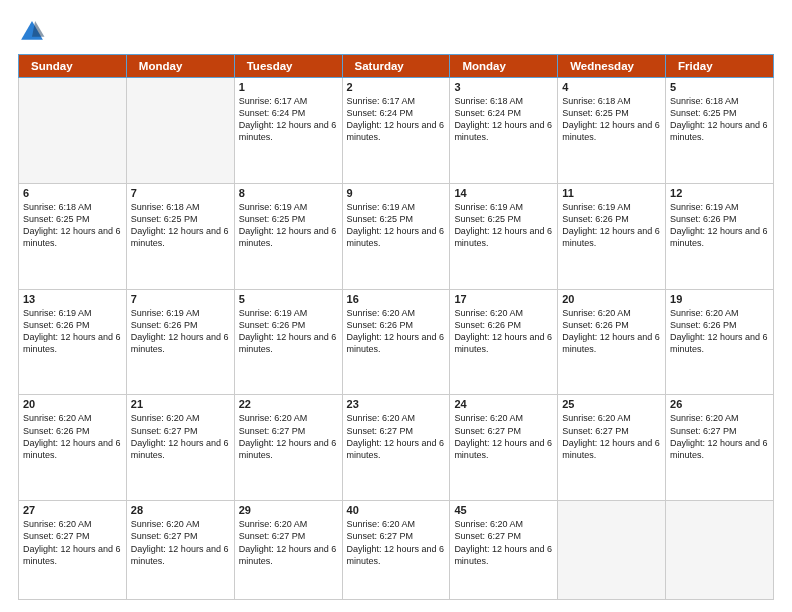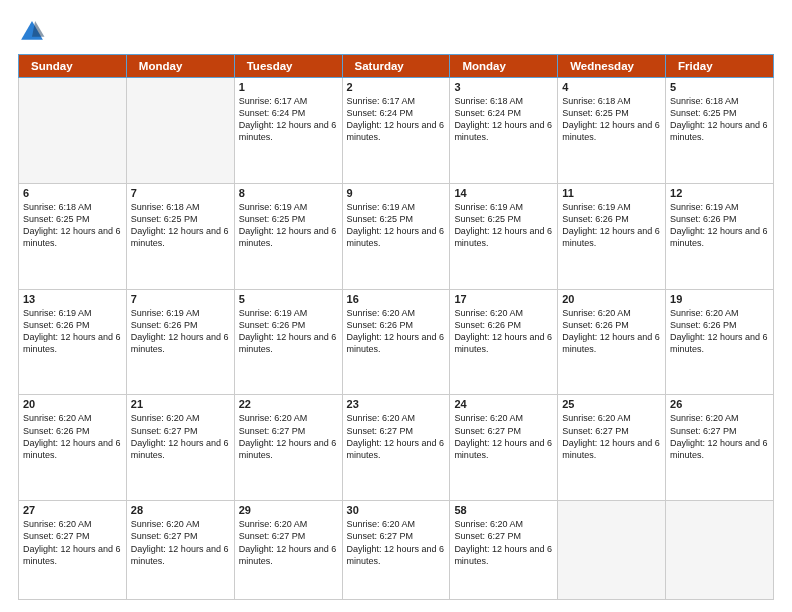--- a/index.html
+++ b/index.html
@@ -309,27 +309,27 @@
 Sunset: 6:27 PM
 Daylight: 12 hours and 6 minutes.</div>
           </td>
           <td>
             <span class="day-num">29</span>
             <div class="day-info" style="white-space: pre-line;">Sunrise: 6:20 AM
 Sunset: 6:27 PM
 Daylight: 12 hours and 6 minutes.</div>
           </td>
           <td>
-            <span class="day-num">30</span>
-            <div class="day-info" style="white-space: pre-line;">Sunrise: 6:20 AM
-Sunset: 6:27 PM
-Daylight: 12 hours and 6 minutes.</div>
-          </td>
-          <td>
-            <span class="day-num">58</span>
+            <span class="day-num">40</span>
+            <div class="day-info" style="white-space: pre-line;">Sunrise: 6:20 AM
+Sunset: 6:27 PM
+Daylight: 12 hours and 6 minutes.</div>
+          </td>
+          <td>
+            <span class="day-num">45</span>
             <div class="day-info" style="white-space: pre-line;">Sunrise: 6:20 AM
 Sunset: 6:27 PM
 Daylight: 12 hours and 6 minutes.</div>
           </td>
           <td class="empty"></td>
           <td class="empty"></td>
         </tr>
       </tbody>
   </table>
 </div>

